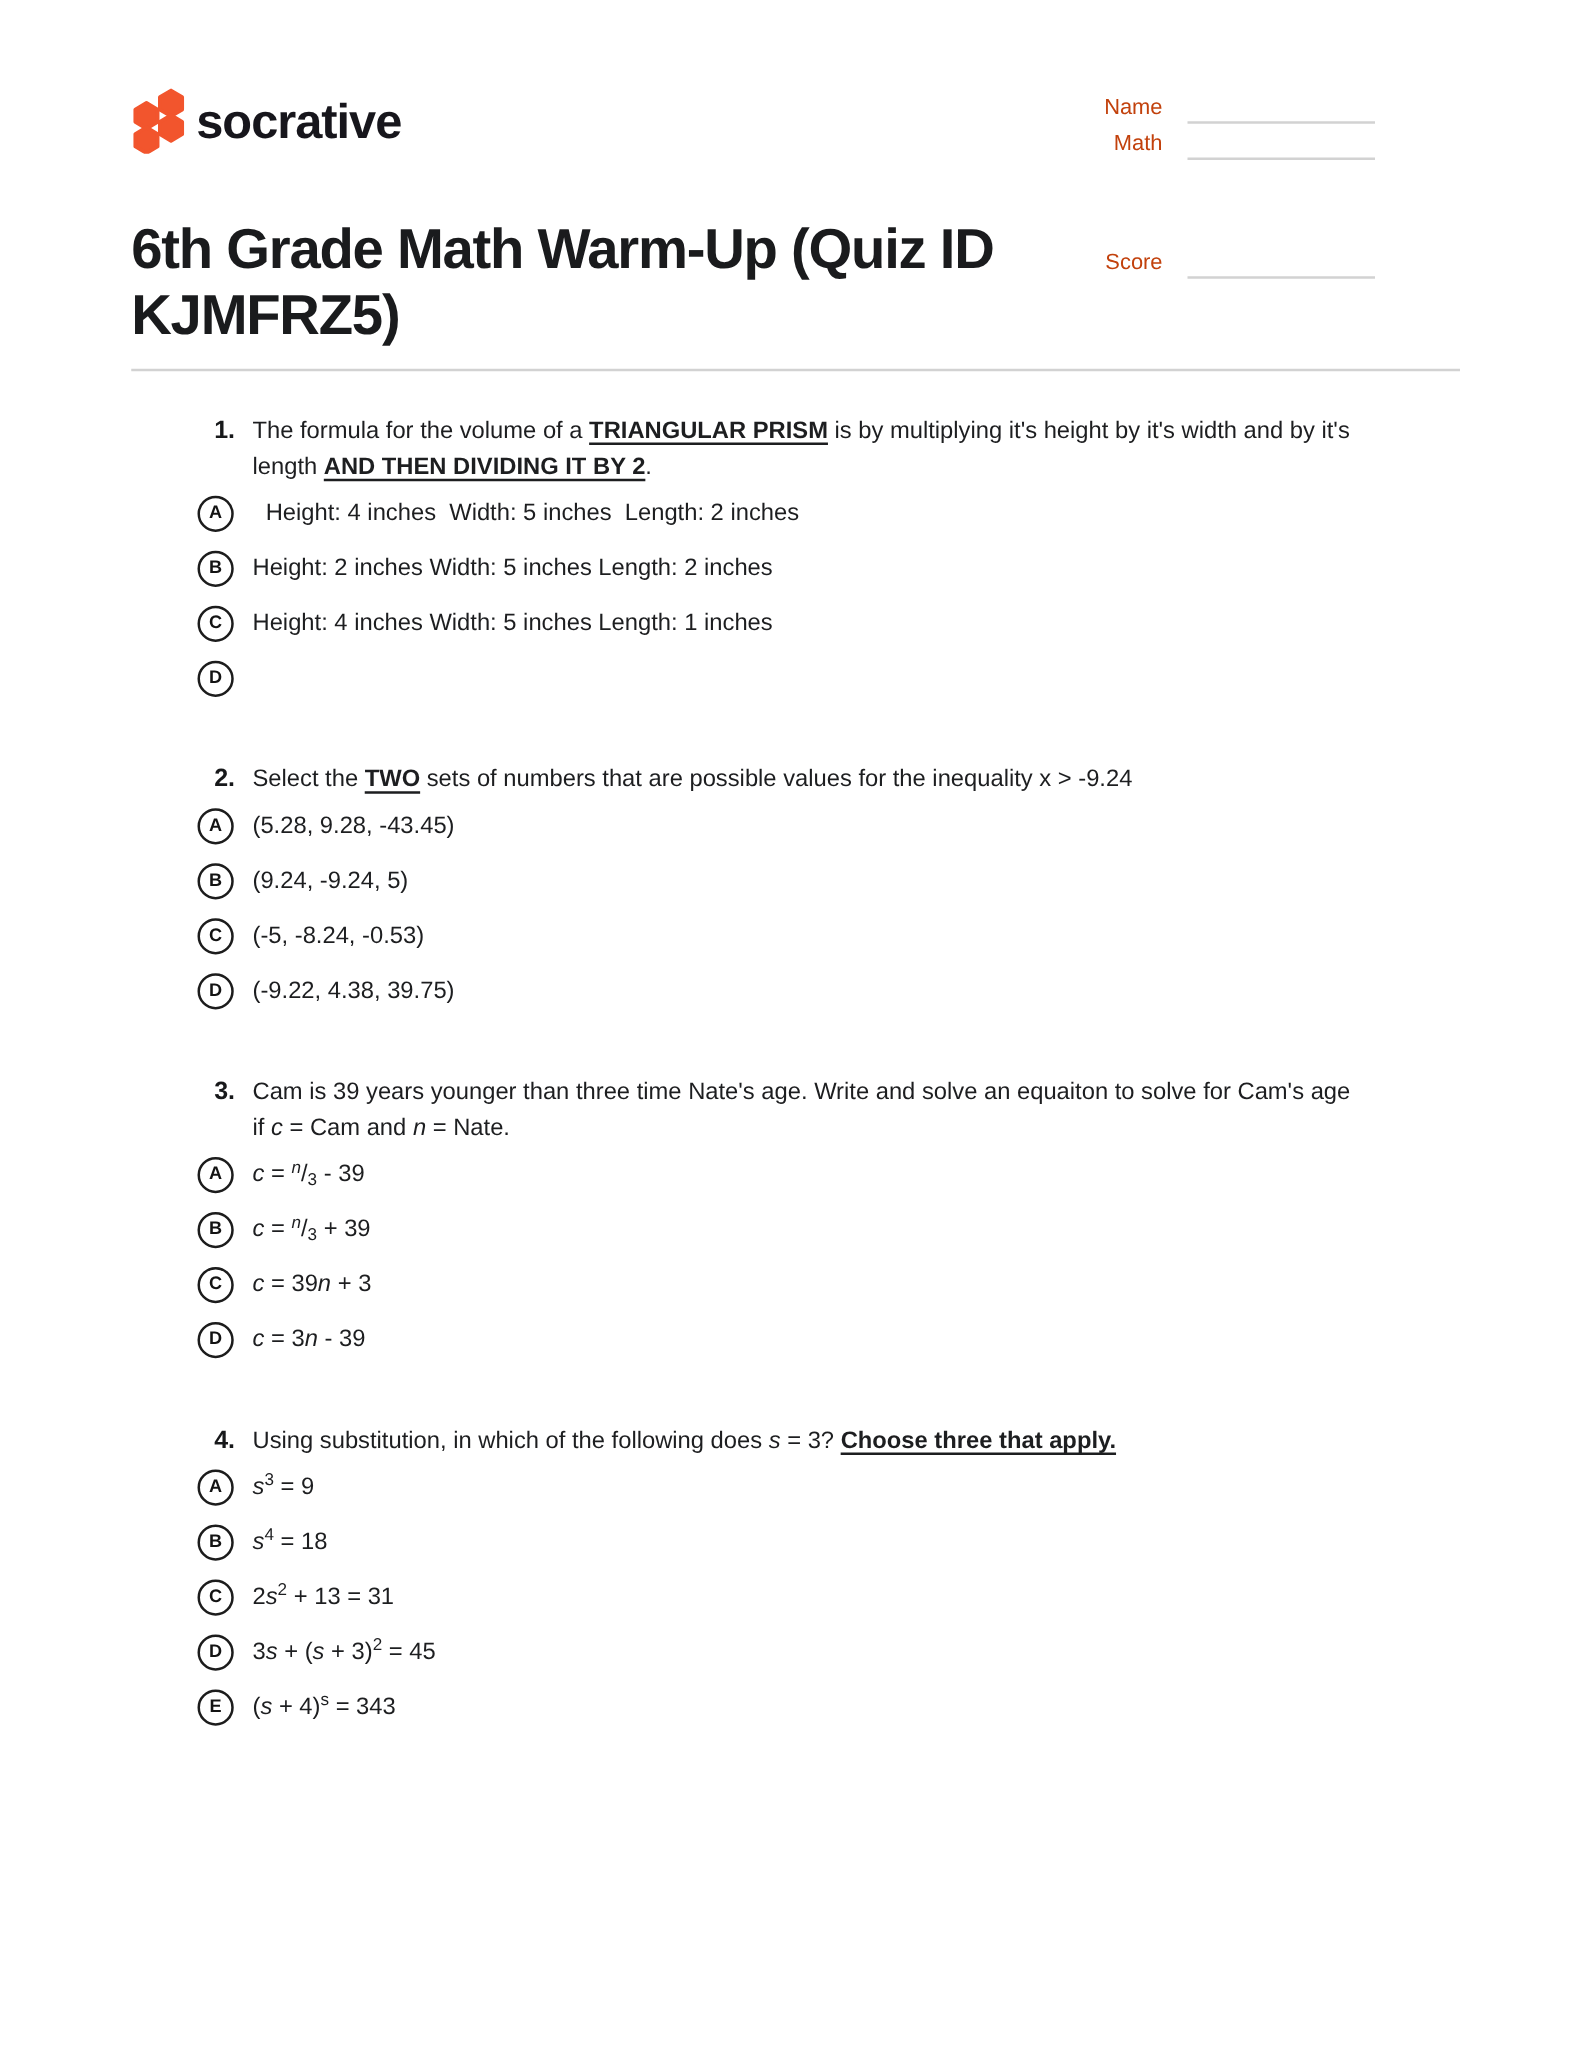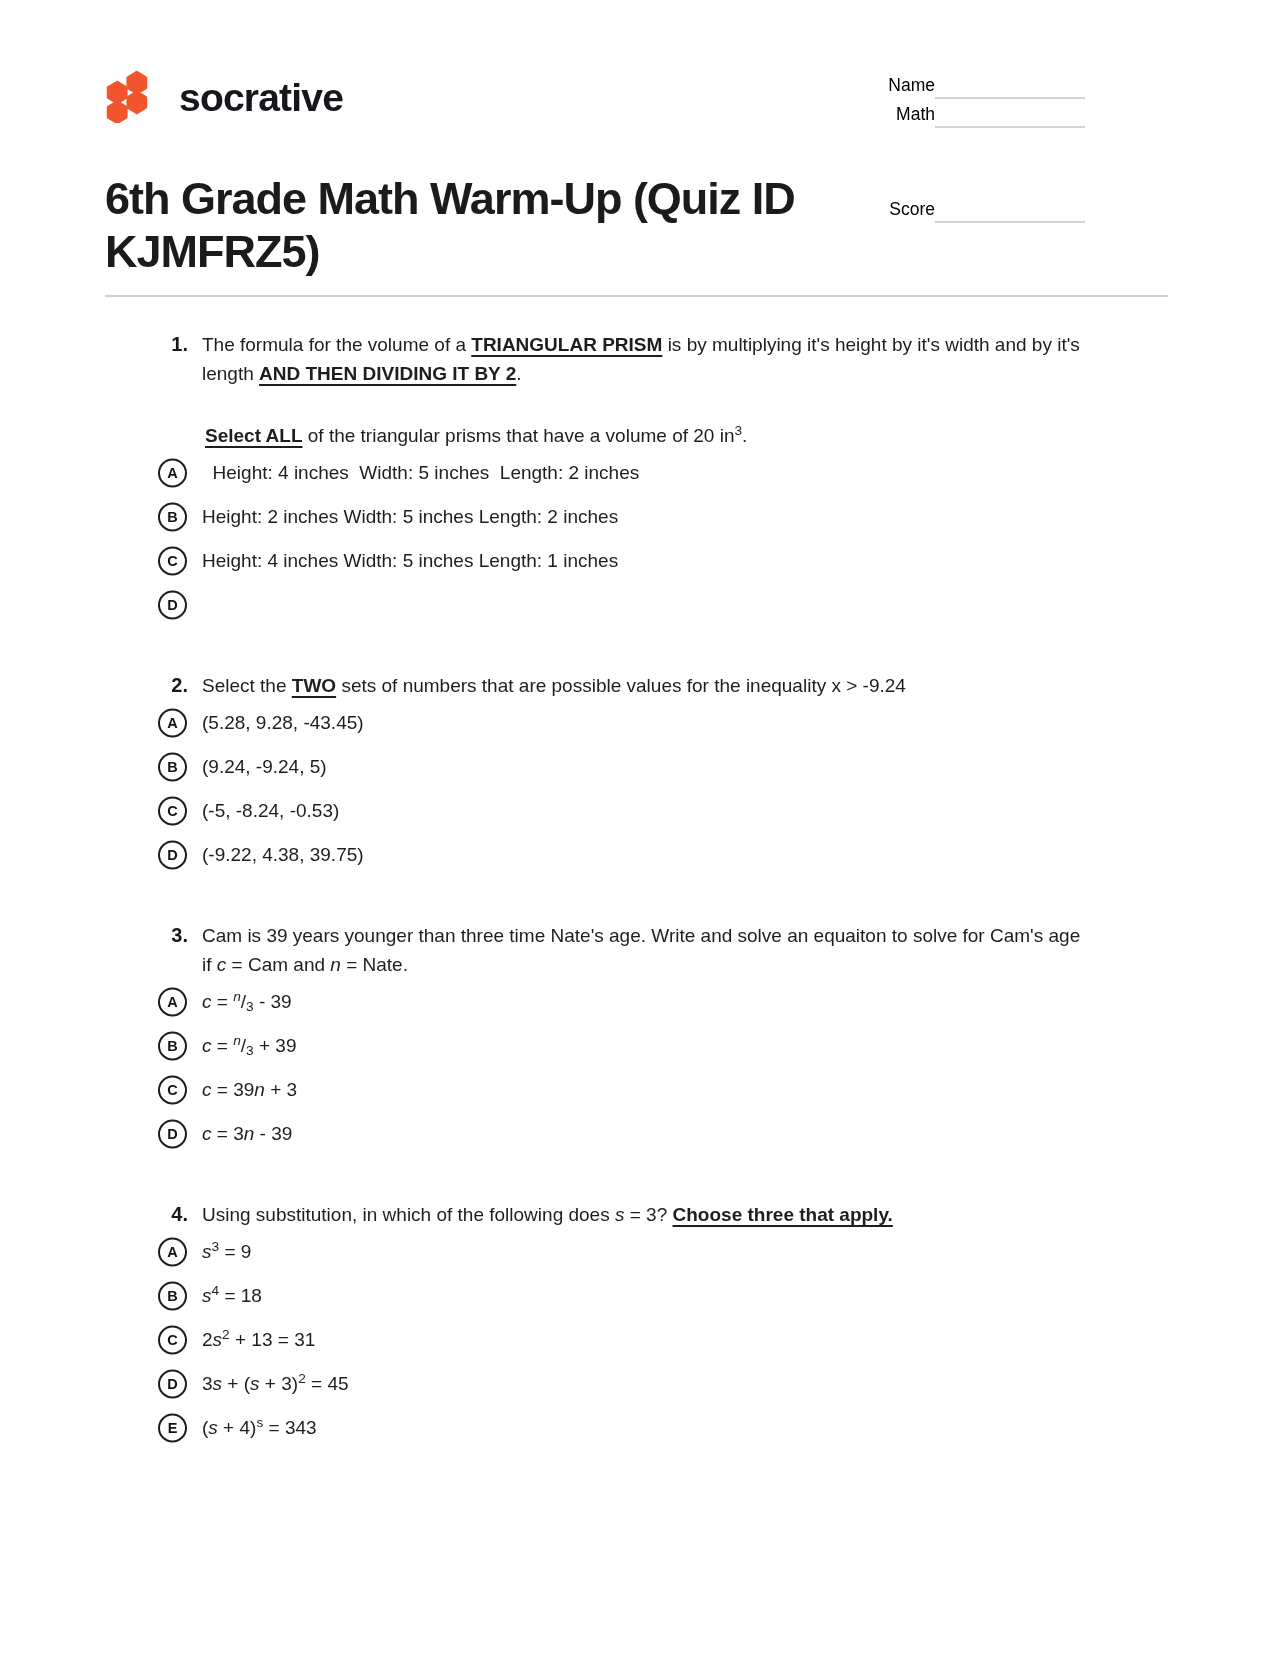--- a/index.html
+++ b/index.html
@@ -4,26 +4,26 @@
 <style>
   html,body{margin:0;padding:0;background:#ffffff;}
   body{
     width:1275px;height:1653px;
     font-family:"Liberation Sans","DejaVu Sans",sans-serif;
     color:var(--text,#1c1c1e);
   }
   .page{position:relative;width:1275px;height:1653px;background:#fff;overflow:hidden;}
 
   
-  .logo{position:absolute;left:104px;top:66px;display:flex;align-items:center;gap:29px;}
+  .logo{position:absolute;left:104px;top:66px;display:flex;align-items:center;gap:7px;}
   .logo svg{width:46px;height:57px;display:block;}
   .hex{fill:var(--accent);stroke:var(--accent);stroke-width:3px;stroke-linejoin:round;}
   .logo-text{font-size:39px;font-weight:700;color:#17161c;letter-spacing:-0.8px;line-height:1;padding-top:6px;}
 
-  .field{position:absolute;right:190px;display:flex;align-items:flex-end;font-size:17.5px;color:#000000;}
+  .field{position:absolute;right:175px;display:flex;align-items:flex-end;gap:20px;font-size:17.5px;color:#c2410c;}
   .field .blank{width:150px;border-bottom:2px solid var(--line,#cbcbcb);height:16px;transform:translateY(3px);}
   #field-name{top:75px;}
   #field-date{top:104px;}
   #field-score{top:199px;}
 
   .title{
     position:absolute;left:105px;top:172px;width:740px;margin:0;
     font-size:45px;line-height:1.18;font-weight:700;letter-spacing:-1px;color:#1a1b1d;
   }
 
@@ -88,21 +88,20 @@
   </div>
 
   <h1 class="title">6th Grade Math Warm-Up (Quiz ID KJMFRZ5)</h1>
 
   <div class="divider"></div>
 
   <div class="questions">
   <section class="question">
     <span class="q-num">1.</span>
     <div class="q-prompt">The formula for the volume of a <span class="bu">TRIANGULAR PRISM</span> is by multiplying it's height by it's width and by it's length <span class="bu">AND THEN DIVIDING IT BY 2</span>.</div>
-    <div class="q-subprompt"><span class="bu">Select ALL</span> of the triangular prisms that have a volume of 20 in<sup>3</sup>.</div>
     <ul class="options">
   <li>
     <span class="bubble">
               <span>A</span>
             </span>
     <span class="opt-text">  Height: 4 inches  Width: 5 inches  Length: 2 inches</span>
   </li>
 
   <li>
     <span class="bubble">

